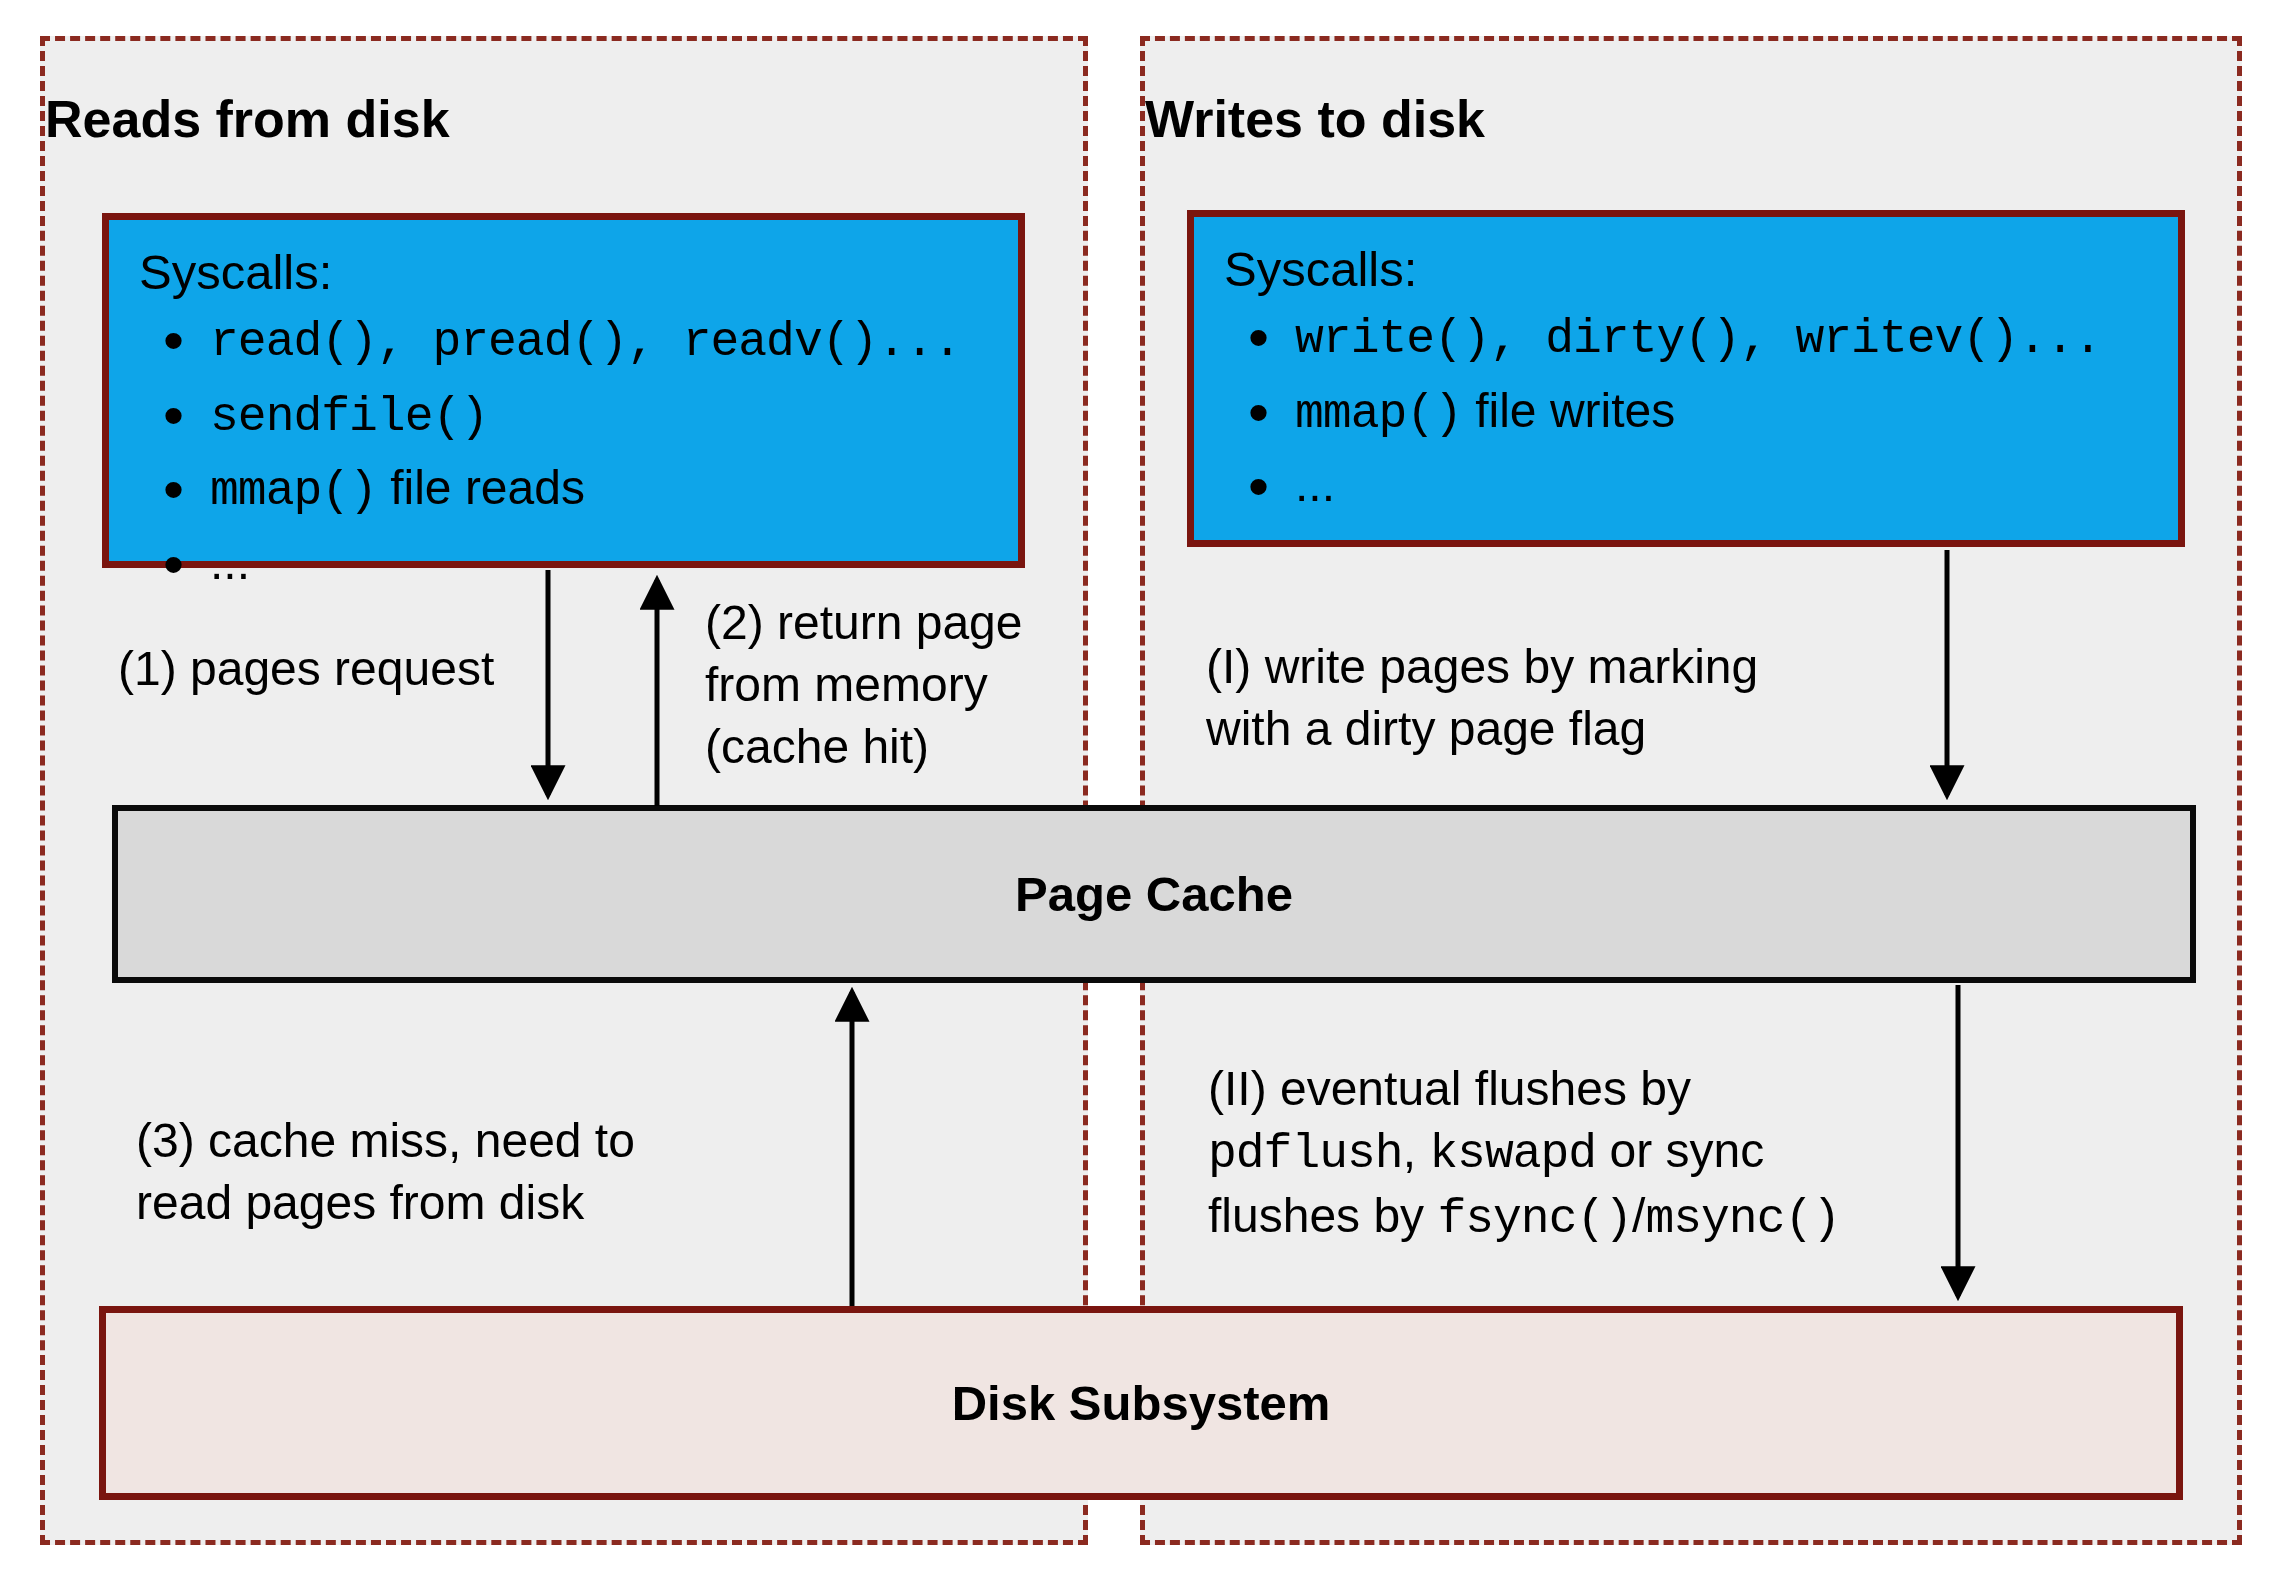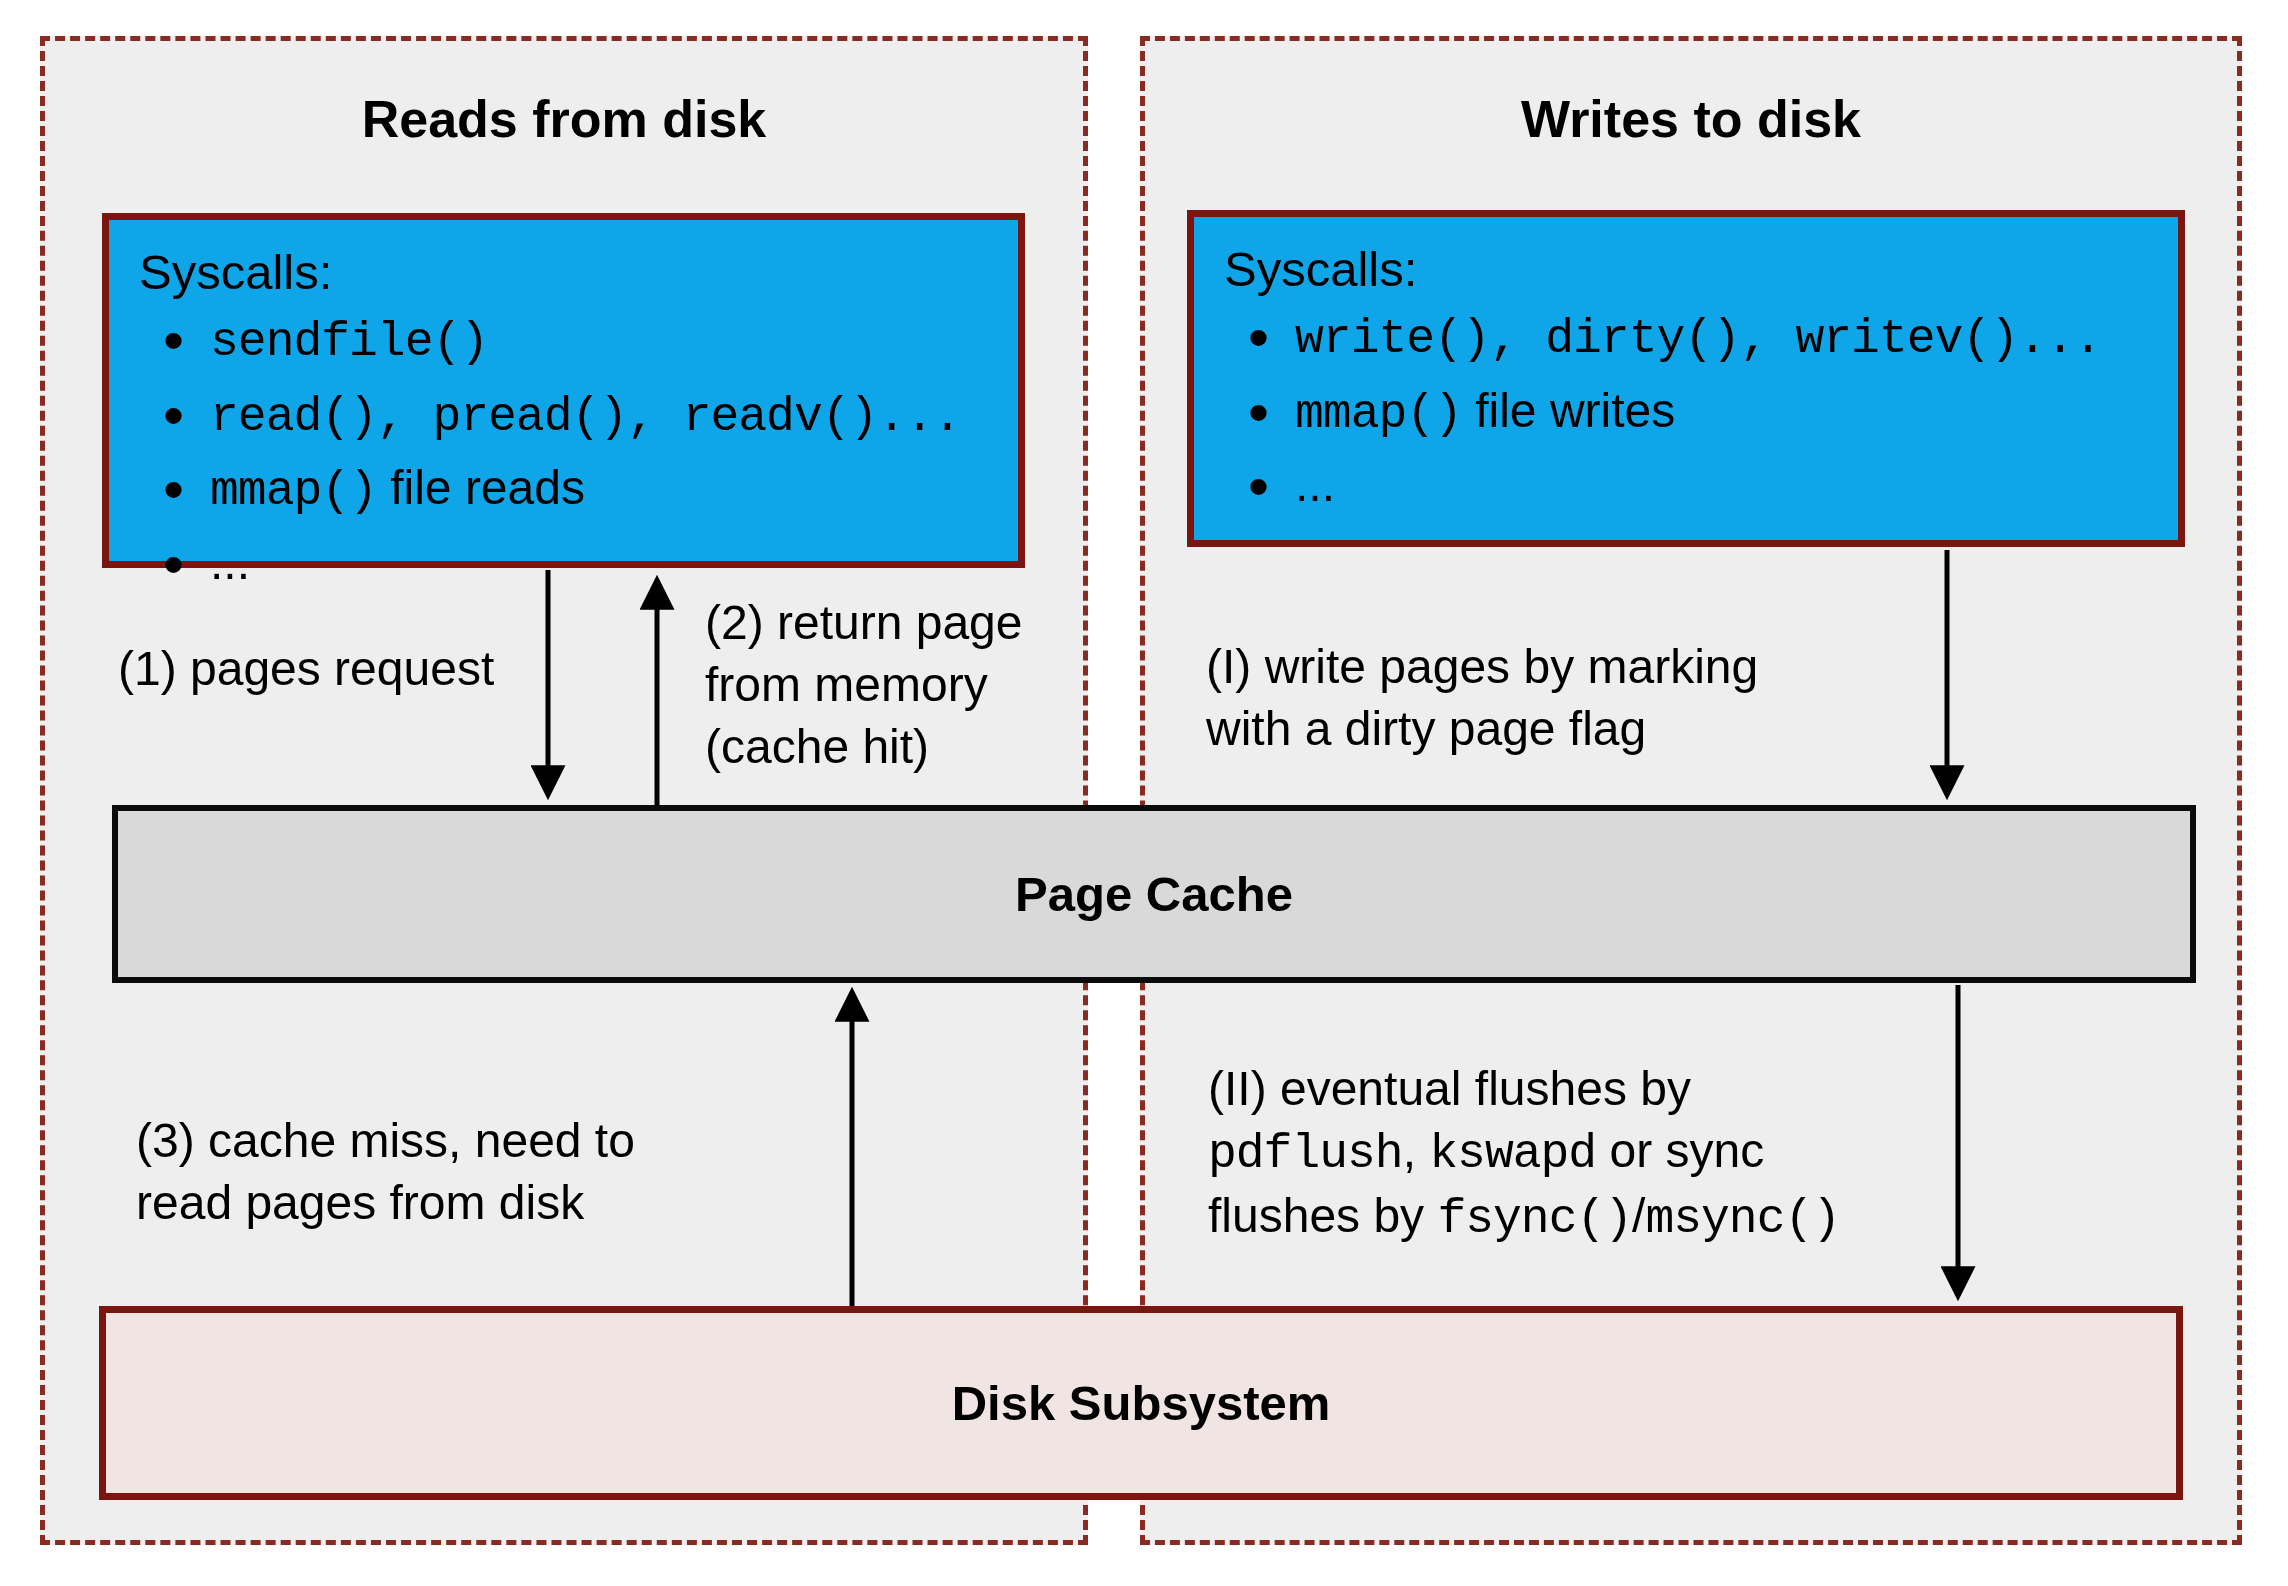--- a/index.html
+++ b/index.html
@@ -6,21 +6,21 @@
   #canvas{
     position:relative;width:2288px;height:1586px;background:#ffffff;overflow:hidden;
     font-family:"Liberation Sans",sans-serif;color:#000;
   }
   .panel{
     position:absolute;background:#eeeeee;border:5px dashed #8b2a20;box-sizing:border-box;
   }
   #panel-reads{left:40px;top:36px;width:1048px;height:1509px;}
   #panel-writes{left:1140px;top:36px;width:1102px;height:1509px;}
   .panel-title{
-    position:absolute;top:48px;left:0;width:100%;text-align:center;
+    position:absolute;top:48px;left:0;width:100%;
     font-size:52px;font-weight:bold;letter-spacing:0px;
   }
   .syscalls-box{
     position:absolute;background:#0ea5e9;border:7px solid #7a150f;box-sizing:border-box;
     padding:24px 30px 0 30px;z-index:2;
   }
   #syscalls-reads{left:102px;top:213px;width:923px;height:355px;}
   #syscalls-writes{left:1187px;top:210px;width:998px;height:337px;}
   .sys-heading{font-size:49px;margin:0 0 10px 0;}
   .sys-list{list-style:none;margin:0;padding:0 0 0 24px;}
@@ -52,22 +52,22 @@
     <div class="panel-title">Reads from disk</div>
   </div>
 
   <div class="panel" id="panel-writes">
     <div class="panel-title">Writes to disk</div>
   </div>
 
   <div class="syscalls-box" id="syscalls-reads">
     <div class="sys-heading">Syscalls:</div>
     <ul class="sys-list">
+        <li><span class="mono">read(), pread(), readv()...</span></li>
         <li><span class="mono">sendfile()</span></li>
-        <li><span class="mono">read(), pread(), readv()...</span></li>
         <li><span class="mono">mmap()</span><span> file reads</span></li>
         <li><span>...</span></li>
       </ul>
   </div>
 
   <div class="syscalls-box" id="syscalls-writes">
     <div class="sys-heading">Syscalls:</div>
     <ul class="sys-list">
         <li><span class="mono">write(), dirty(), writev()...</span></li>
         <li><span class="mono">mmap()</span><span> file writes</span></li>

